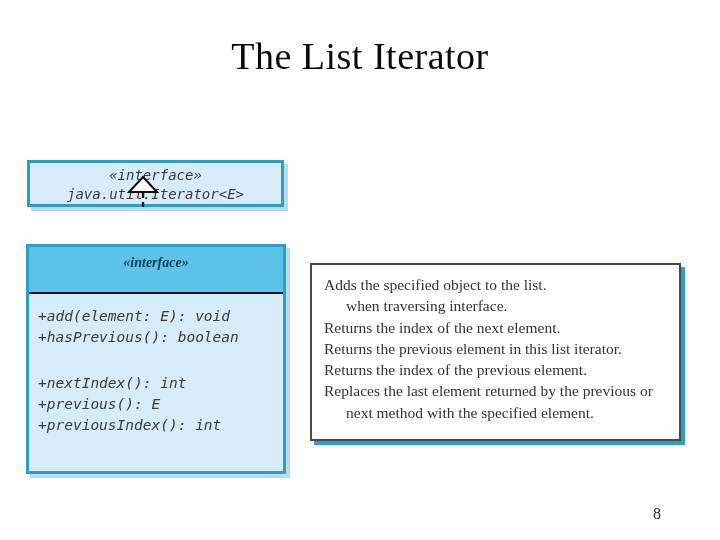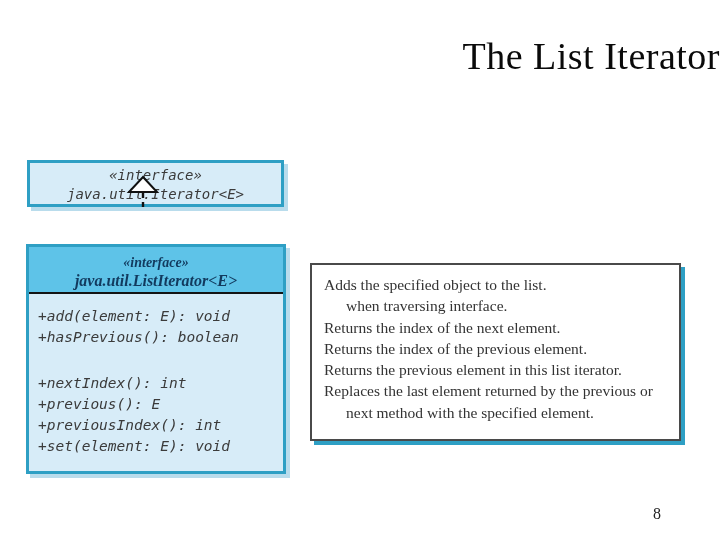--- a/index.html
+++ b/index.html
@@ -1,21 +1,21 @@
 <!DOCTYPE html>
 <html><head>
 <meta charset="utf-8">
 <style>
   html,body{margin:0;padding:0;background:#fff;}
   #slide{
     position:relative;width:720px;height:540px;background:#ffffff;
     font-family:"Liberation Serif",serif;overflow:hidden;
   }
   .title{
-    position:absolute;top:34px;left:0;width:720px;text-align:right;
+    position:absolute;top:34px;left:0;width:720px;text-align:center;
     font-size:38px;color:#0a0a0a;letter-spacing:0.5px;
     font-family:"Liberation Serif",serif;
   }
   
   .uml-box{
     position:absolute;box-sizing:border-box;
     background:#d7ecf8;border:3px solid #2e9fc4;
     box-shadow:4px 4px 0 #b9dcec;
     margin-top:34px;
   }
@@ -75,37 +75,35 @@
   </div>
 
   <svg id="inheritance-arrow" width="34" height="36" viewBox="0 0 34 36">
     <polygon points="17,2 31,17 3,17" fill="#ffffff" stroke="#111111" stroke-width="2"></polygon>
     <line x1="17" y1="18" x2="17" y2="36" stroke="#111111" stroke-width="2.4" stroke-dasharray="5,4"></line>
   </svg>
 
   <div class="uml-box" id="listiterator-box">
     <div class="uml-header">
       <div class="stereo">«interface»</div>
-      <div>java.util.ListIterator&lt;E&gt;</div>
     </div>
     <div class="uml-body">
       <div>+add(element: E): void</div>
       <div>+hasPrevious(): boolean</div>
       <div class="gap">+nextIndex(): int</div>
       <div>+previous(): E</div>
       <div>+previousIndex(): int</div>
-      <div>+set(element: E): void</div>
     </div>
   </div>
 
   <div id="description-box">
     <div>Adds the specified object to the list.</div>
     <div class="indent">when traversing interface.</div>
     <div>Returns the index of the next element.</div>
+    <div>Returns the previous element in this list iterator.</div>
     <div>Returns the index of the previous element.</div>
-    <div>Returns the previous element in this list iterator.</div>
     <div>Replaces the last element returned by the previous or</div>
     <div class="indent">next method with the specified element.</div>
   </div>
 
   <div class="page-number">8</div>
 
 </div>
 
 </body></html>

